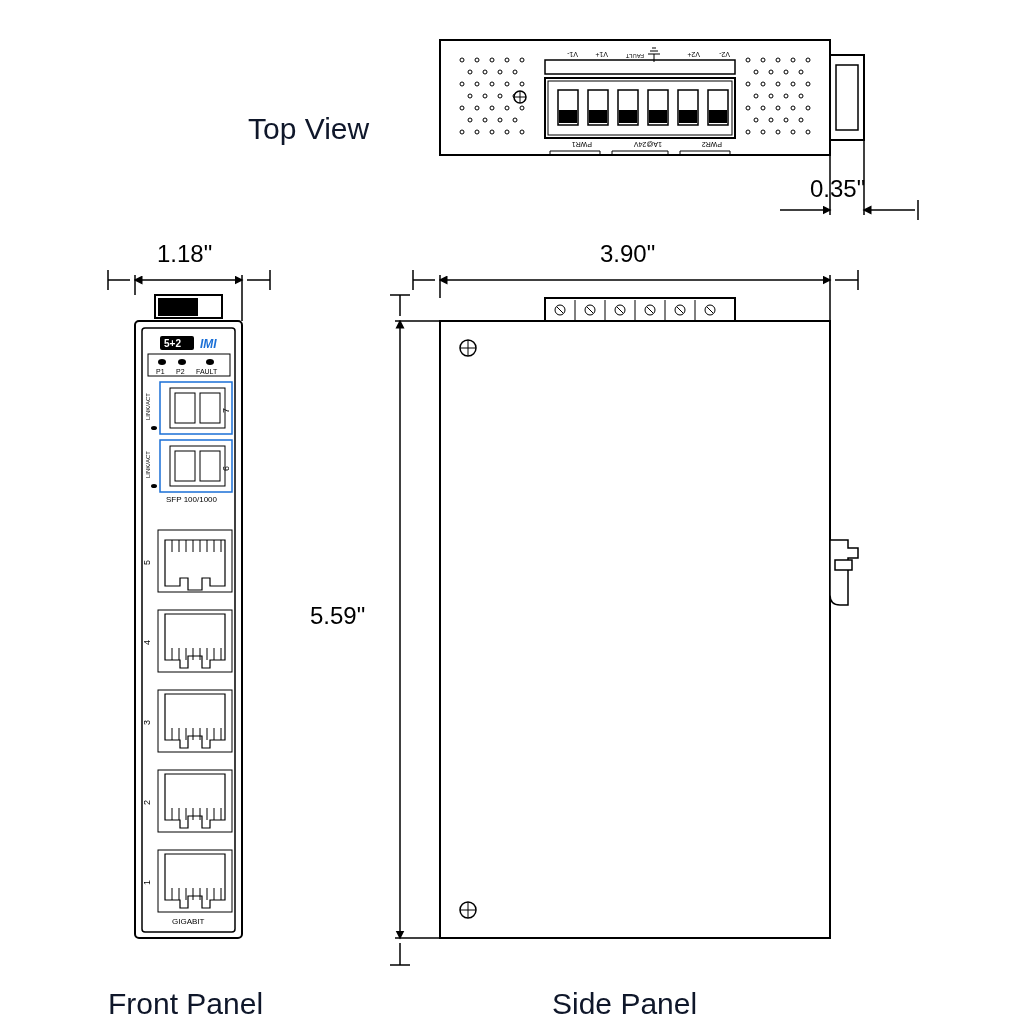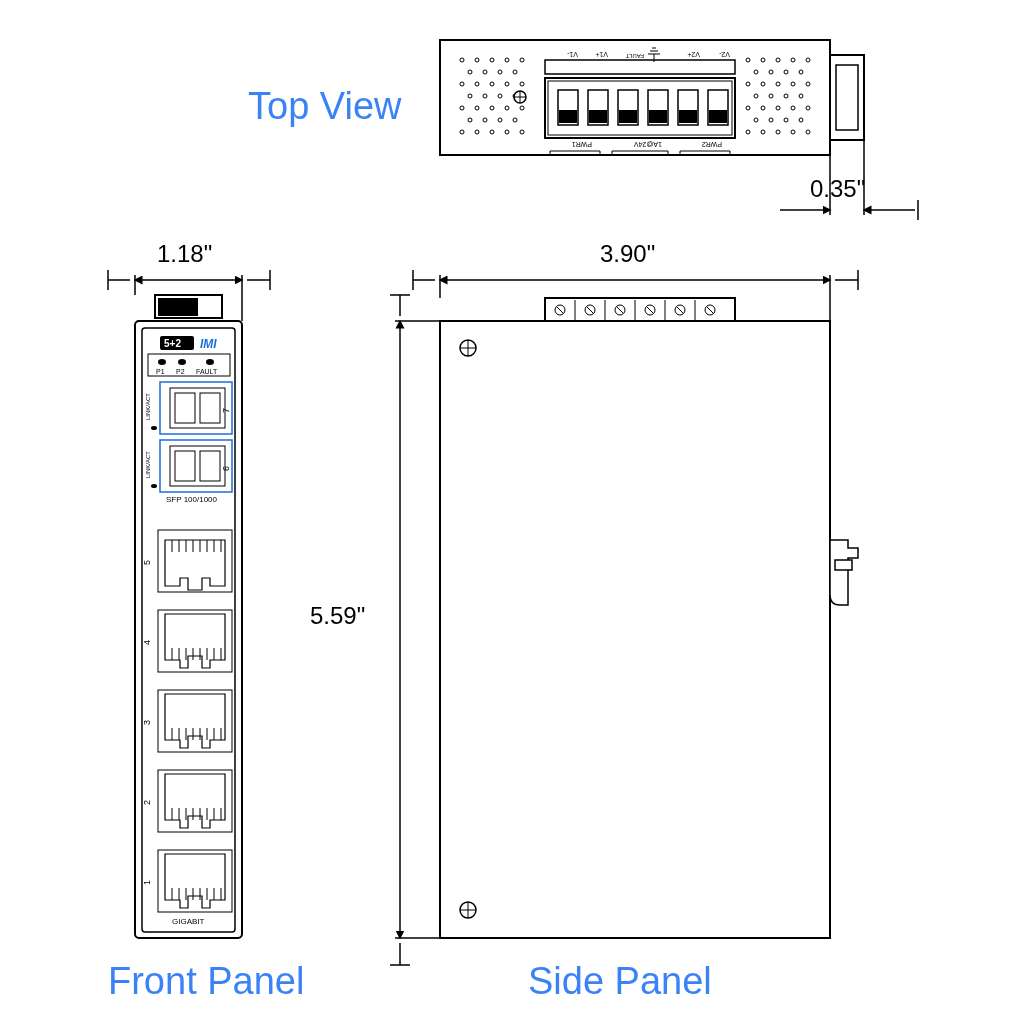--- a/index.html
+++ b/index.html
@@ -6,39 +6,40 @@
   body {
     margin: 0;
     padding: 0;
     background: #fff;
     font-family: Helvetica, Arial, sans-serif;
     width: 1019px;
     height: 1024px;
     position: relative;
   }
   .label {
-    font-size: 38px;
+    font-size: 30px;
     position: absolute;
-    color: #3b82f6;
+    color: #0f172a;
+    margin-top: 27px;
   }
   .dim {
     font-size: 24px;
     position: absolute;
     color: #000;
   }
   svg { position: absolute; top: 0; left: 0; }
 
   
 </style>
 </head>
 <body>
 
 <div class="label" style="left:248px; top:85px;">Top View</div>
 <div class="label" style="left:108px; top:960px;text-align:center;">Front Panel</div>
-<div class="label" style="left:528px; top:960px;">Side Panel</div>
+<div class="label" style="left:552px; top:960px;">Side Panel</div>
 
 <div class="dim" style="left:810px; top:175px;">0.35"</div>
 <div class="dim" style="left:157px; top:240px;">1.18"</div>
 <div class="dim" style="left:600px; top:240px;">3.90"</div>
 <div class="dim" style="left:310px; top:602px;">5.59"</div>
 
 <svg width="1019" height="1024" viewBox="0 0 1019 1024">
   <defs>
     <marker id="arrS" markerWidth="10" markerHeight="10" refX="1" refY="3" orient="auto">
       <path d="M6,0 L0,3 L6,6 Z" fill="#000"></path>

